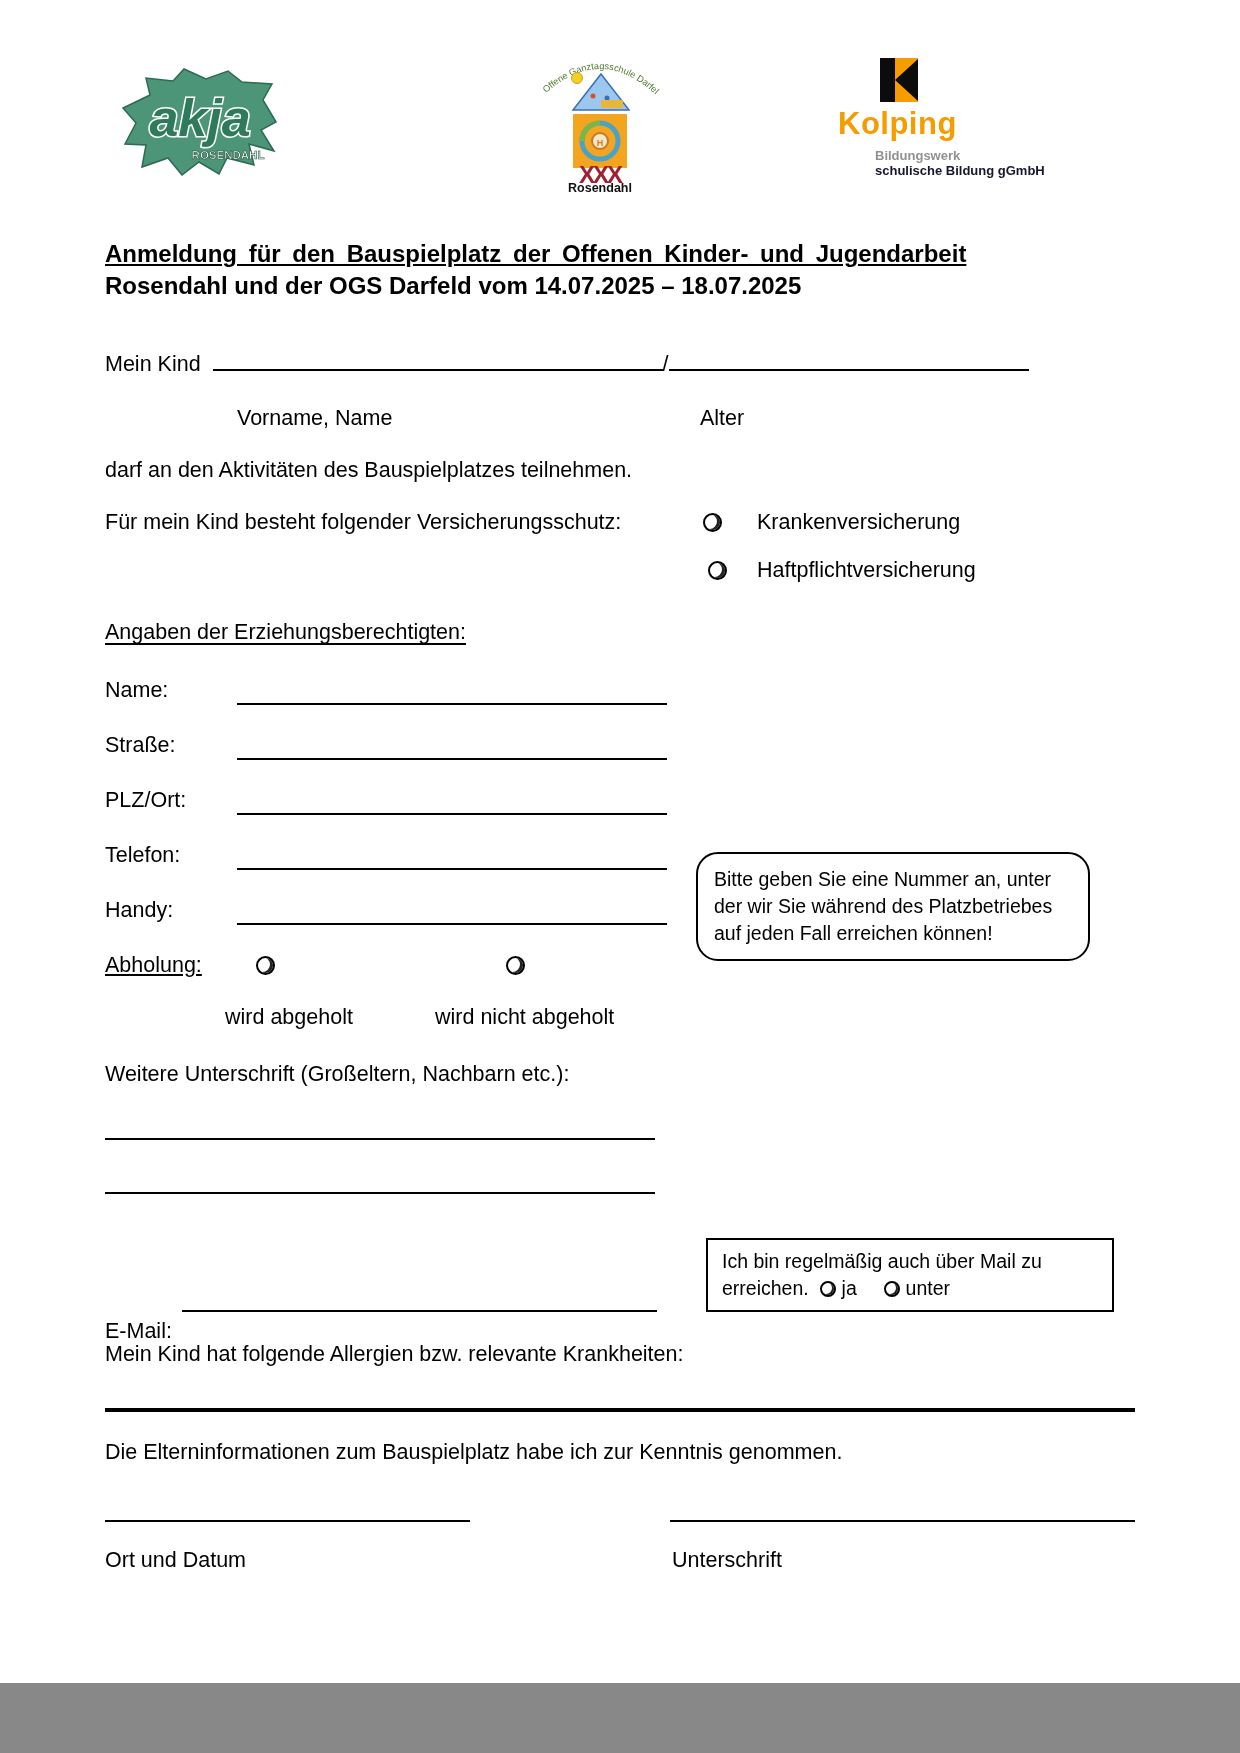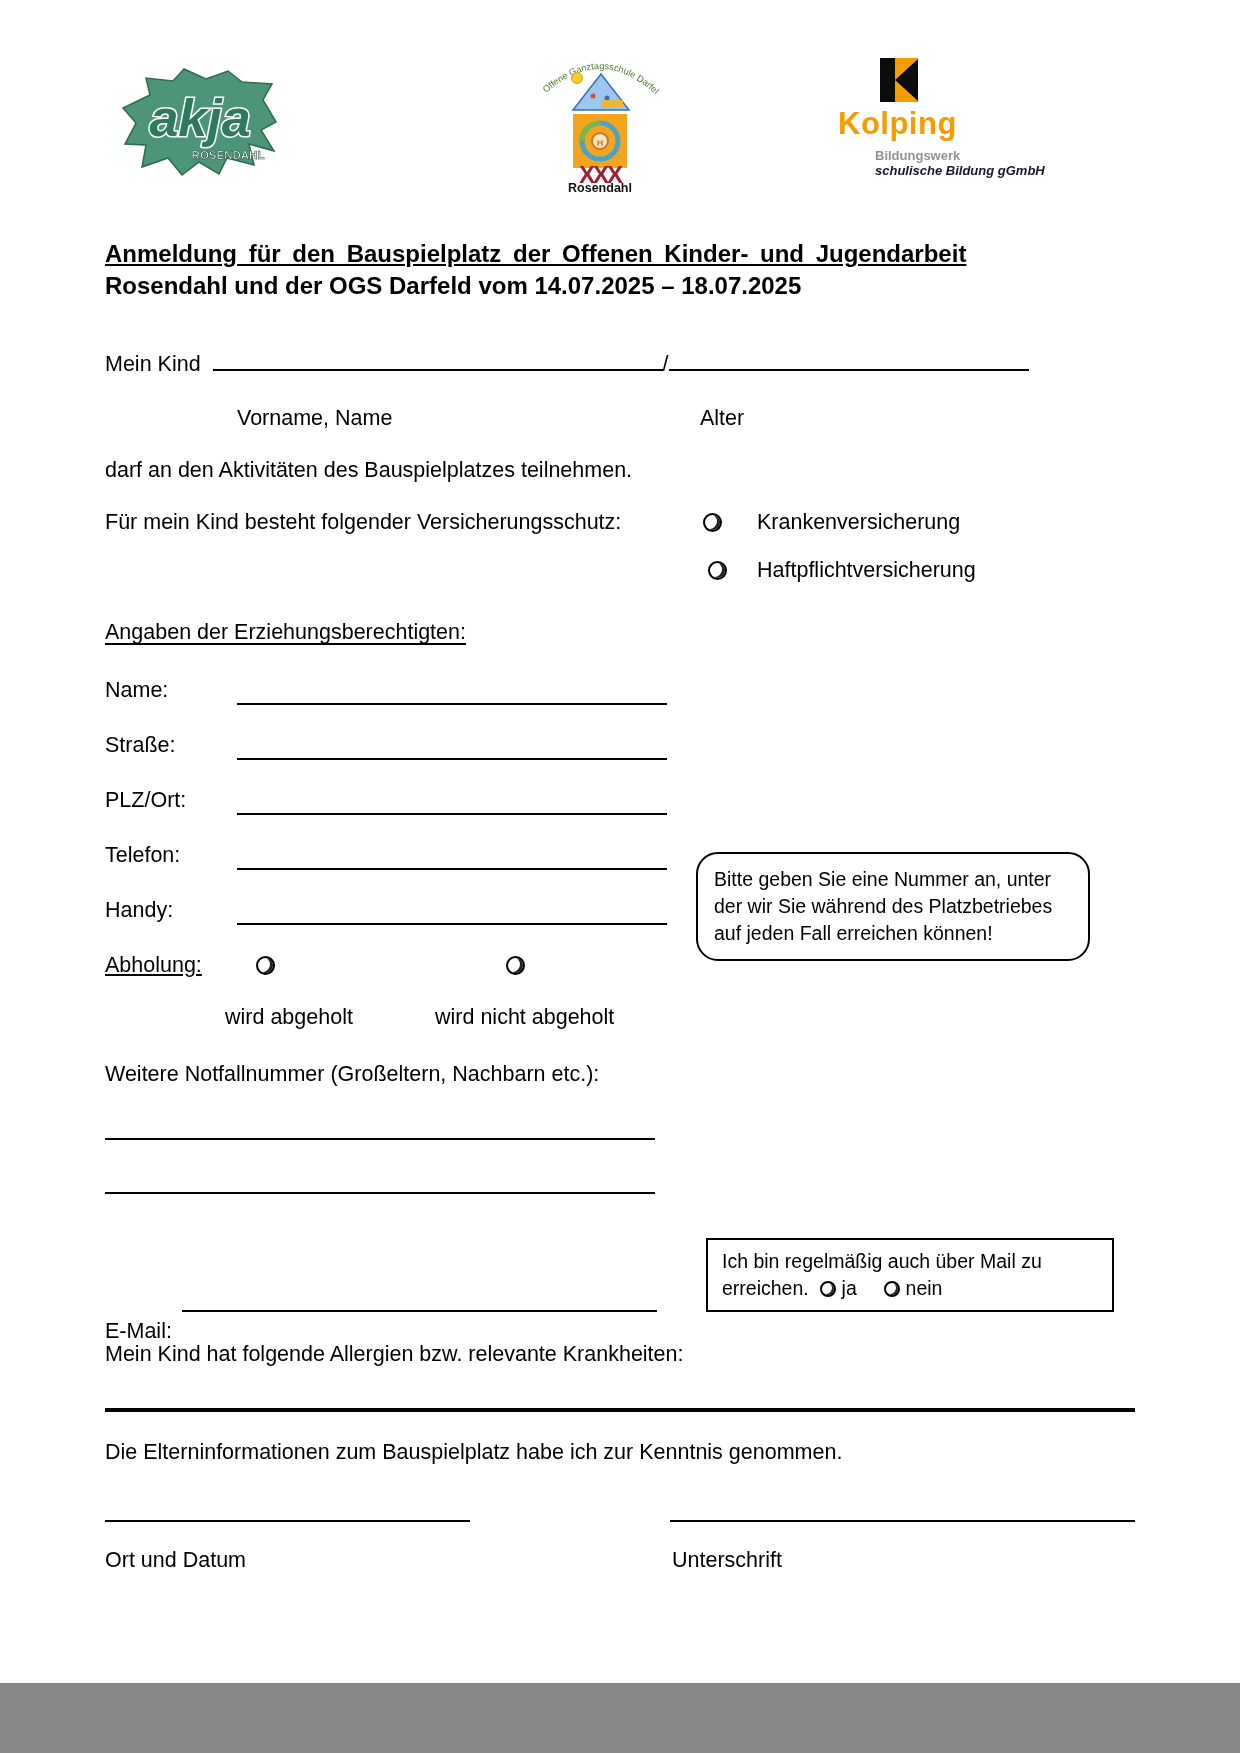--- a/index.html
+++ b/index.html
@@ -27,21 +27,21 @@
     display:inline-block;width:15px;height:15px;border:2px solid #000;border-radius:50%;
     box-shadow:inset -3px -1px 0 0 #222;background:#fff;vertical-align:-2px;
   }
   .radio.small{width:12px;height:12px;box-shadow:inset -2px -1px 0 0 #222;}
   .notebox{
     position:absolute;border:2px solid #000;background:#fff;
     font-size:19.5px;line-height:27px;white-space:normal;
   }
   .kolping-brand{font-size:31px;font-weight:bold;color:#f59c00;letter-spacing:0.5px;}
   .kolping-sub1{font-size:13px;color:#919191;font-weight:bold;}
-  .kolping-sub2{font-size:13px;color:#16162e;font-weight:bold;font-style:italic;}
+  .kolping-sub2{font-size:13px;color:#16162e;font-weight:bold;}
   svg text{font-family:"Liberation Sans","DejaVu Sans",sans-serif;}
 </style>
 </head>
 <body>
 
 <div class="page">
 
   <svg class="abs" style="left:120px;top:68px;" width="160" height="108" viewBox="0 0 160 108">
     <polygon points="156,54 143,32 152,16 122,14 108,3 86,11 64,1 53,13 26,10 30,27 3,40 16,55 5,76 26,77 22,99 48,90 62,107 79,94 99,106 107,90 134,97 129,76 154,83 141,62" fill="#4d9578" stroke="#2c6b52" stroke-width="1.5"></polygon>
     <text x="80" y="68" text-anchor="middle" font-size="52" font-style="italic" font-weight="bold" fill="#2f7a5d" stroke="#ffffff" stroke-width="3" paint-order="stroke">akja</text>
@@ -119,30 +119,30 @@
   <div class="fieldline" style="left:237px;top:923px;width:430px;"></div>
 
   <div class="notebox" style="left:696px;top:852px;width:358px;padding:12px 16px;border-radius:22px;">Bitte geben Sie eine Nummer an, unter der wir Sie während des Platzbetriebes auf jeden Fall erreichen können!</div>
 
   <div class="abs" style="left:105px;top:953px;text-decoration:underline;">Abholung:</div>
   <span class="radio abs" style="left:256px;top:956px;"></span>
   <span class="radio abs" style="left:506px;top:956px;"></span>
   <div class="abs" style="left:225px;top:1005px;">wird abgeholt</div>
   <div class="abs" style="left:435px;top:1005px;">wird nicht abgeholt</div>
 
-  <div class="abs" style="left:105px;top:1062px;">Weitere Notfallnummer (Großeltern, Nachbarn etc.):</div>
+  <div class="abs" style="left:105px;top:1062px;">Weitere Unterschrift (Großeltern, Nachbarn etc.):</div>
   <div class="fieldline" style="left:105px;top:1138px;width:550px;"></div>
   <div class="fieldline" style="left:105px;top:1192px;width:550px;"></div>
 
   <div class="notebox" style="left:706px;top:1238px;width:376px;padding:8px 14px;">
     <span>Ich bin regelmäßig auch über Mail zu erreichen.</span>
     <span class="radio small" style="margin-left:6px;"></span>
     <span>ja</span>
     <span class="radio small" style="margin-left:22px;"></span>
-    <span>nein</span>
+    <span>unter</span>
   </div>
 
   <div class="abs" style="left:105px;top:1319px;">E-Mail:</div>
   <div class="fieldline" style="left:182px;top:1310px;width:475px;"></div>
 
   <div class="abs" style="left:105px;top:1342px;">Mein Kind hat folgende Allergien bzw. relevante Krankheiten:</div>
   <div class="fieldline" style="left:105px;top:1408px;width:1030px;border-bottom-width:4px;"></div>
 
   <div class="abs" style="left:105px;top:1440px;">Die Elterninformationen zum Bauspielplatz habe ich zur Kenntnis genommen.</div>
 

